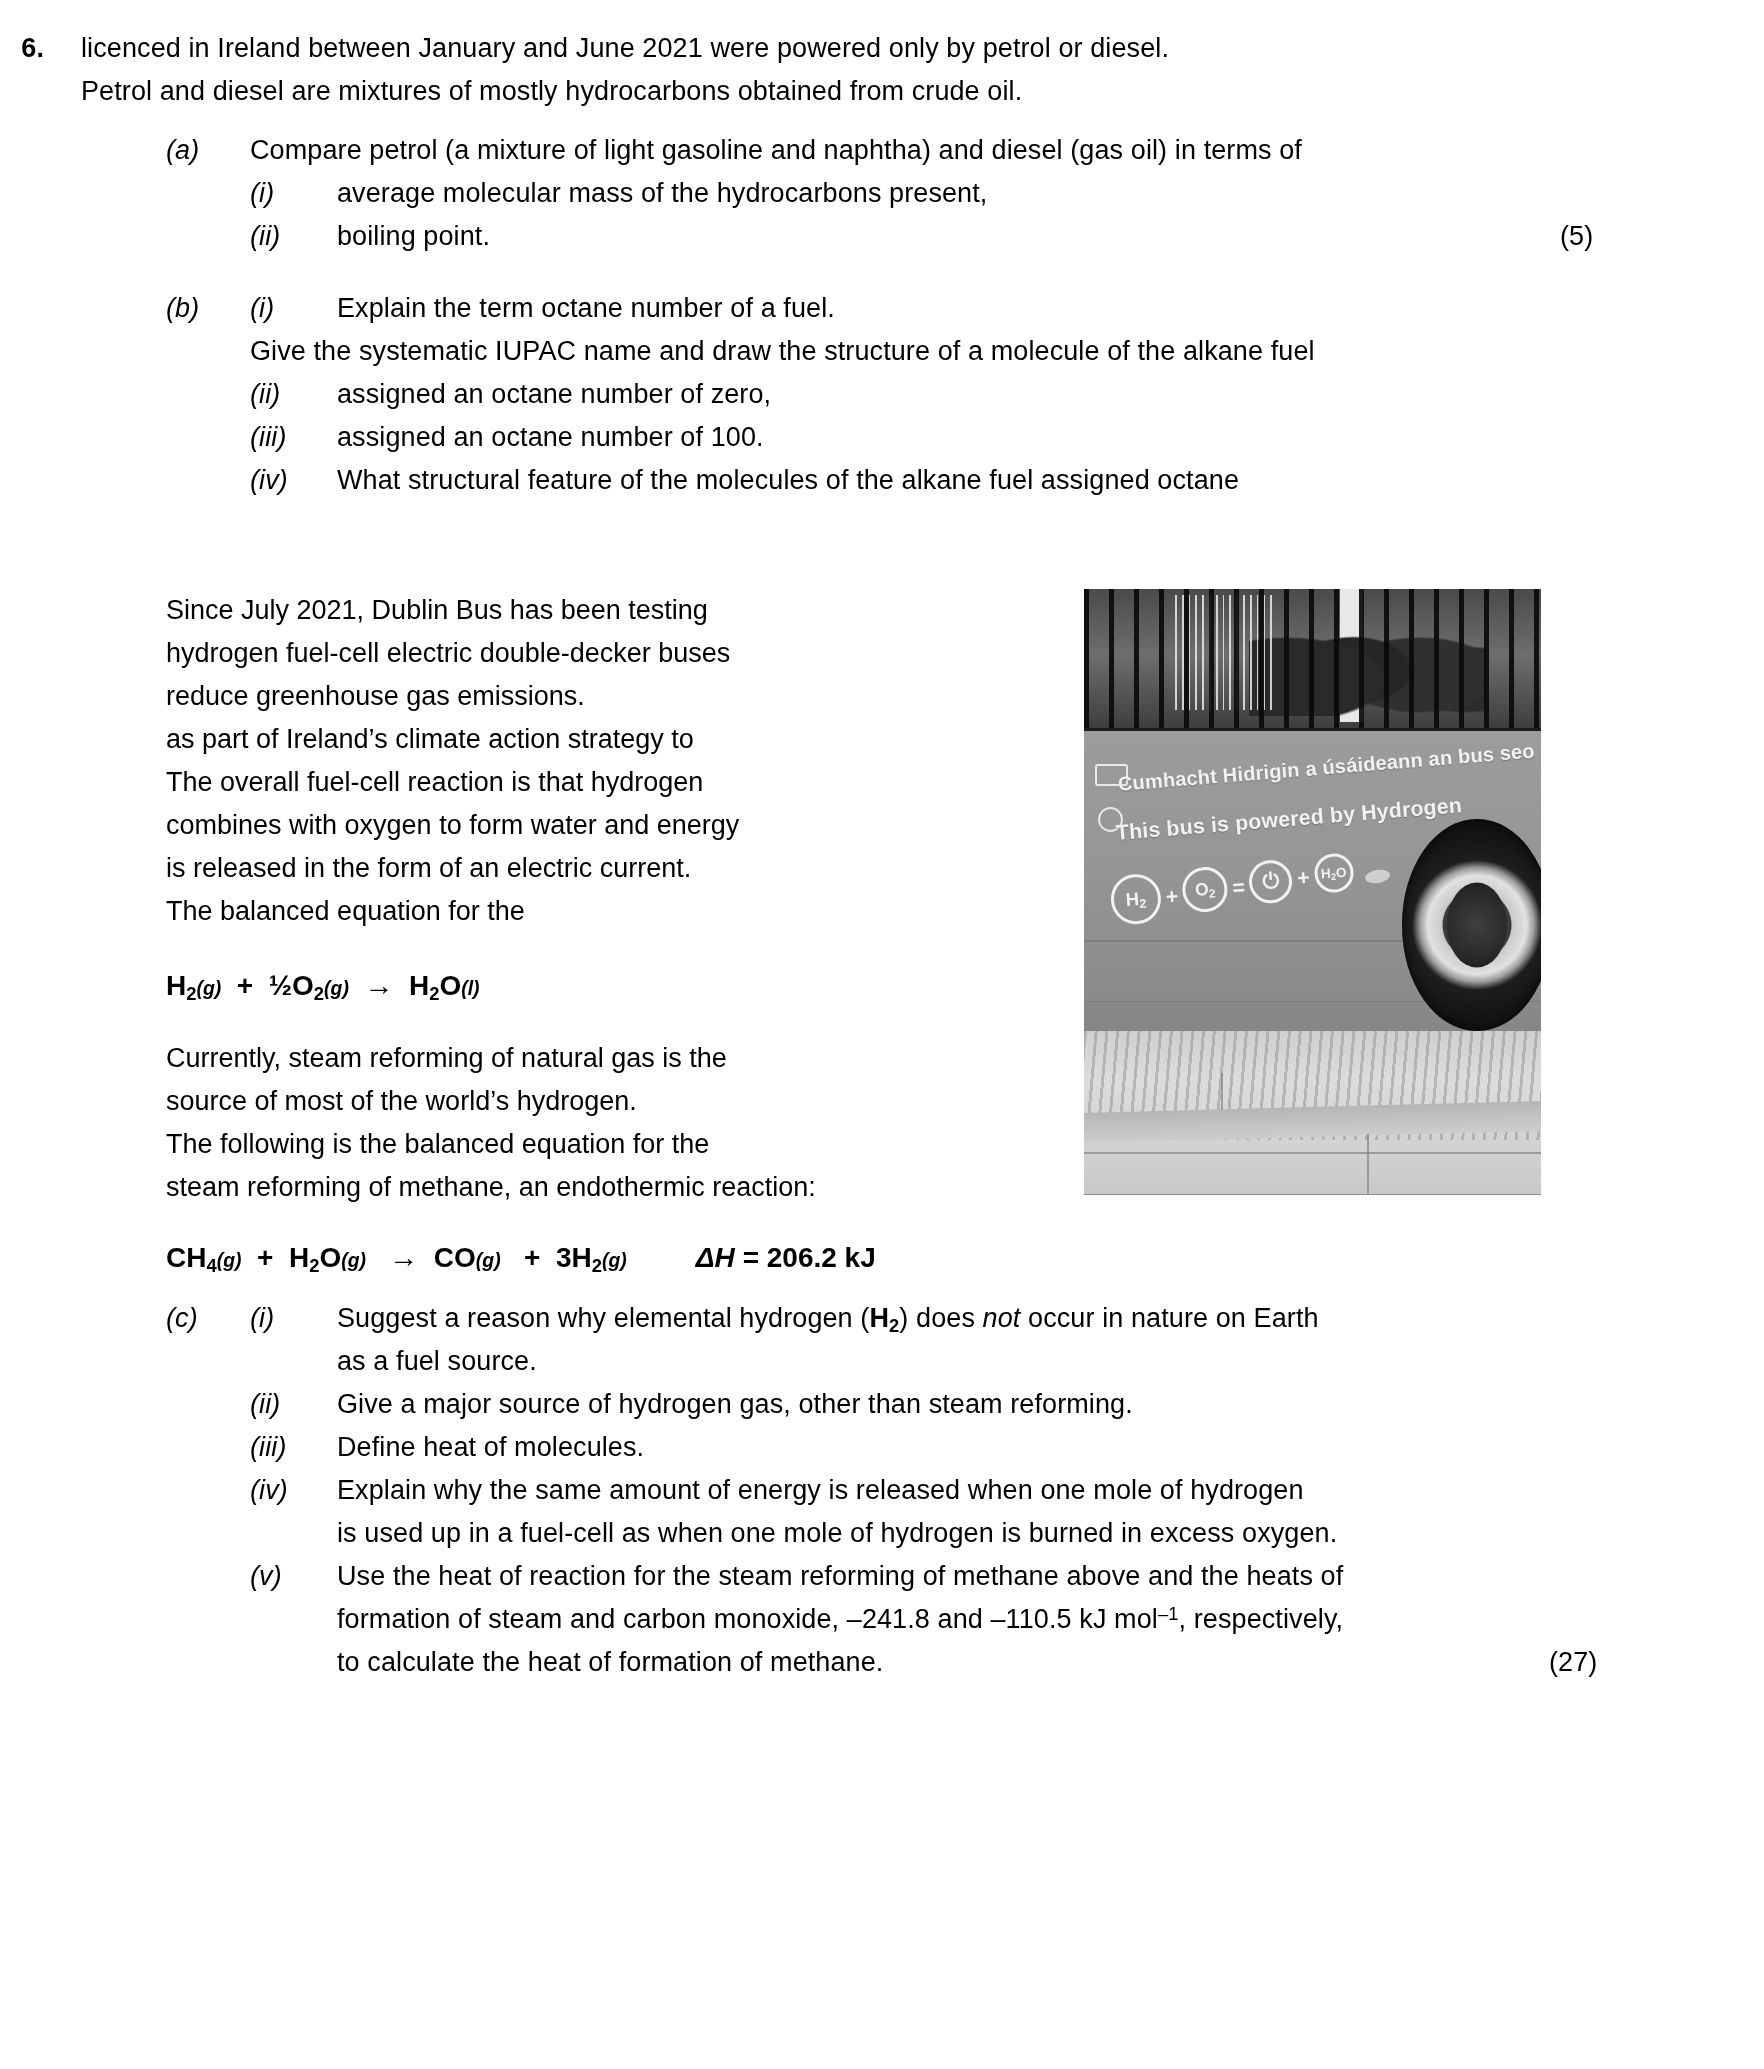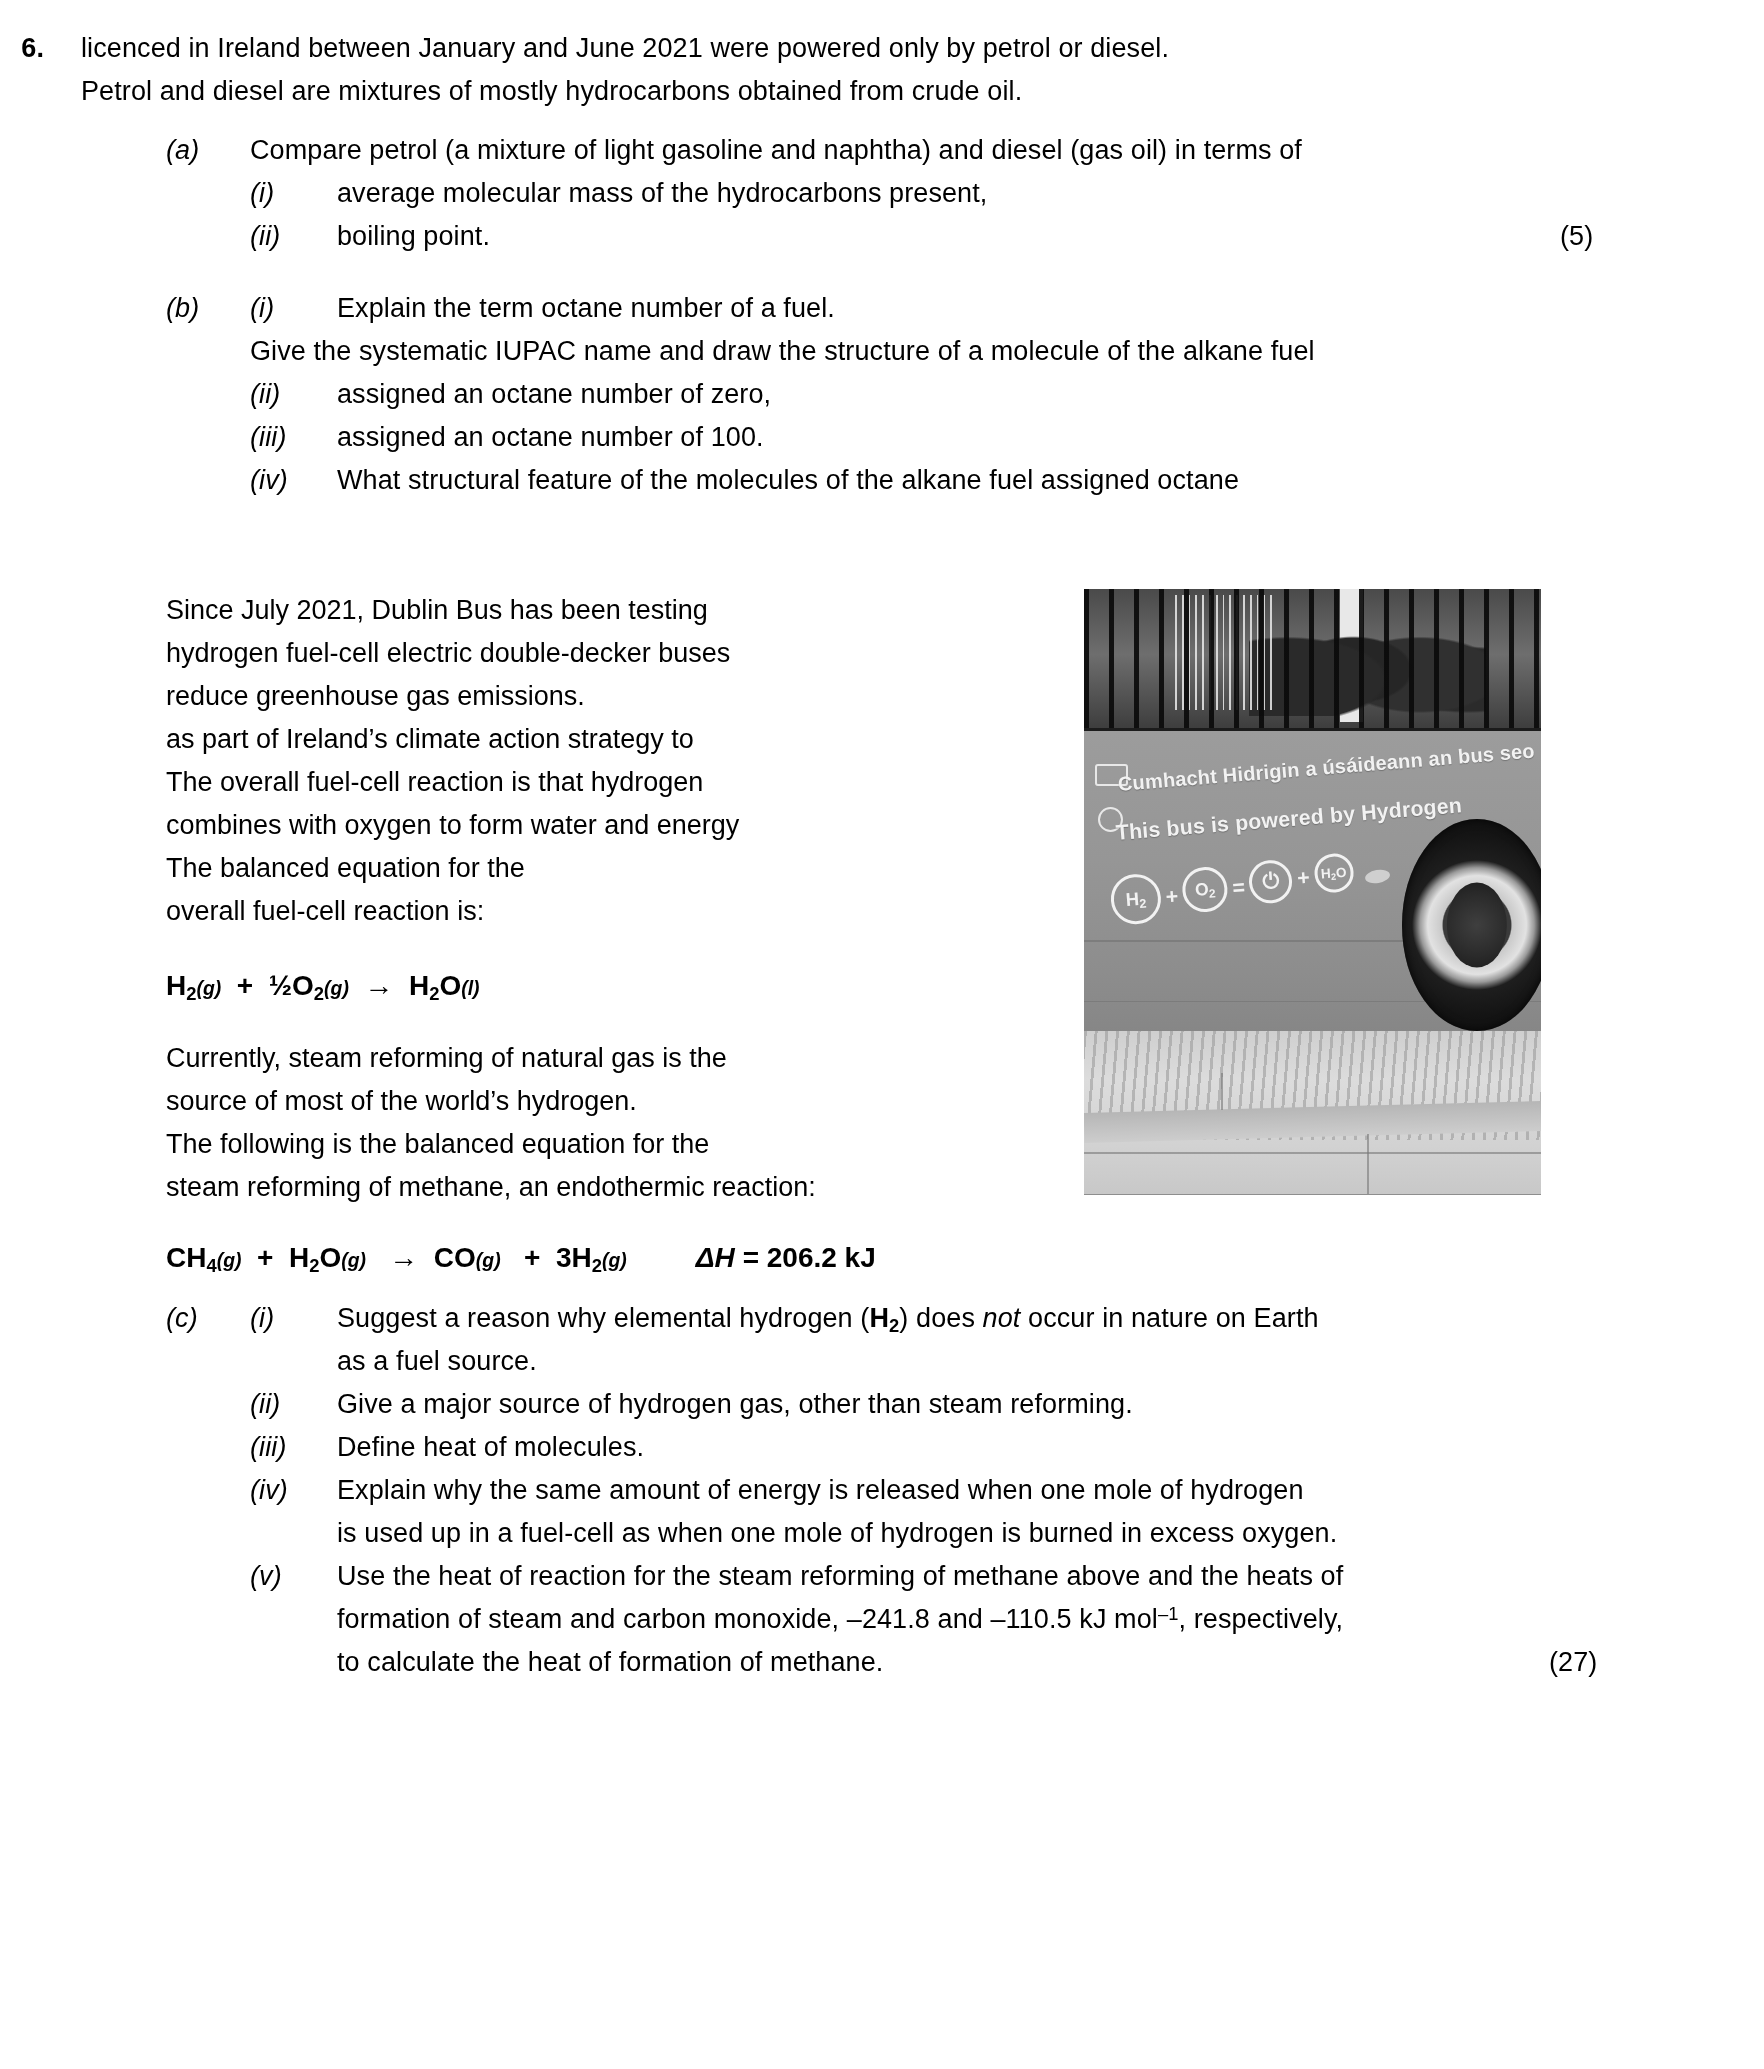--- a/index.html
+++ b/index.html
@@ -372,22 +372,22 @@
       <div class="slabline" style="left:30%; top:80%; width:1.9px; height:6%;"></div>
     </div>
 
     <div class="narrow-col">
       <div>Since July 2021, Dublin Bus has been testing</div>
       <div>hydrogen fuel-cell electric double-decker buses</div>
       <div>reduce greenhouse gas emissions.</div>
       <div>as part of Ireland’s climate action strategy to</div>
       <div>The overall fuel-cell reaction is that hydrogen</div>
       <div>combines with oxygen to form water and energy</div>
+      <div>is released in the form of an electric current.</div>
       <div>The balanced equation for the</div>
-      <div>overall fuel-cell reaction is:</div>
     </div>
 
     <div style="height:31px"></div>
 
     <div class="equation">
       <span>H</span><sub>2</sub><span class="state">(g)</span>&nbsp;
       <span>+</span>&nbsp;
       <span>½O</span><sub>2</sub><span class="state">(g)</span>&nbsp;
       <span class="arrow">→</span>&nbsp;
       <span>H</span><sub>2</sub><span>O</span><span class="state">(l)</span>

